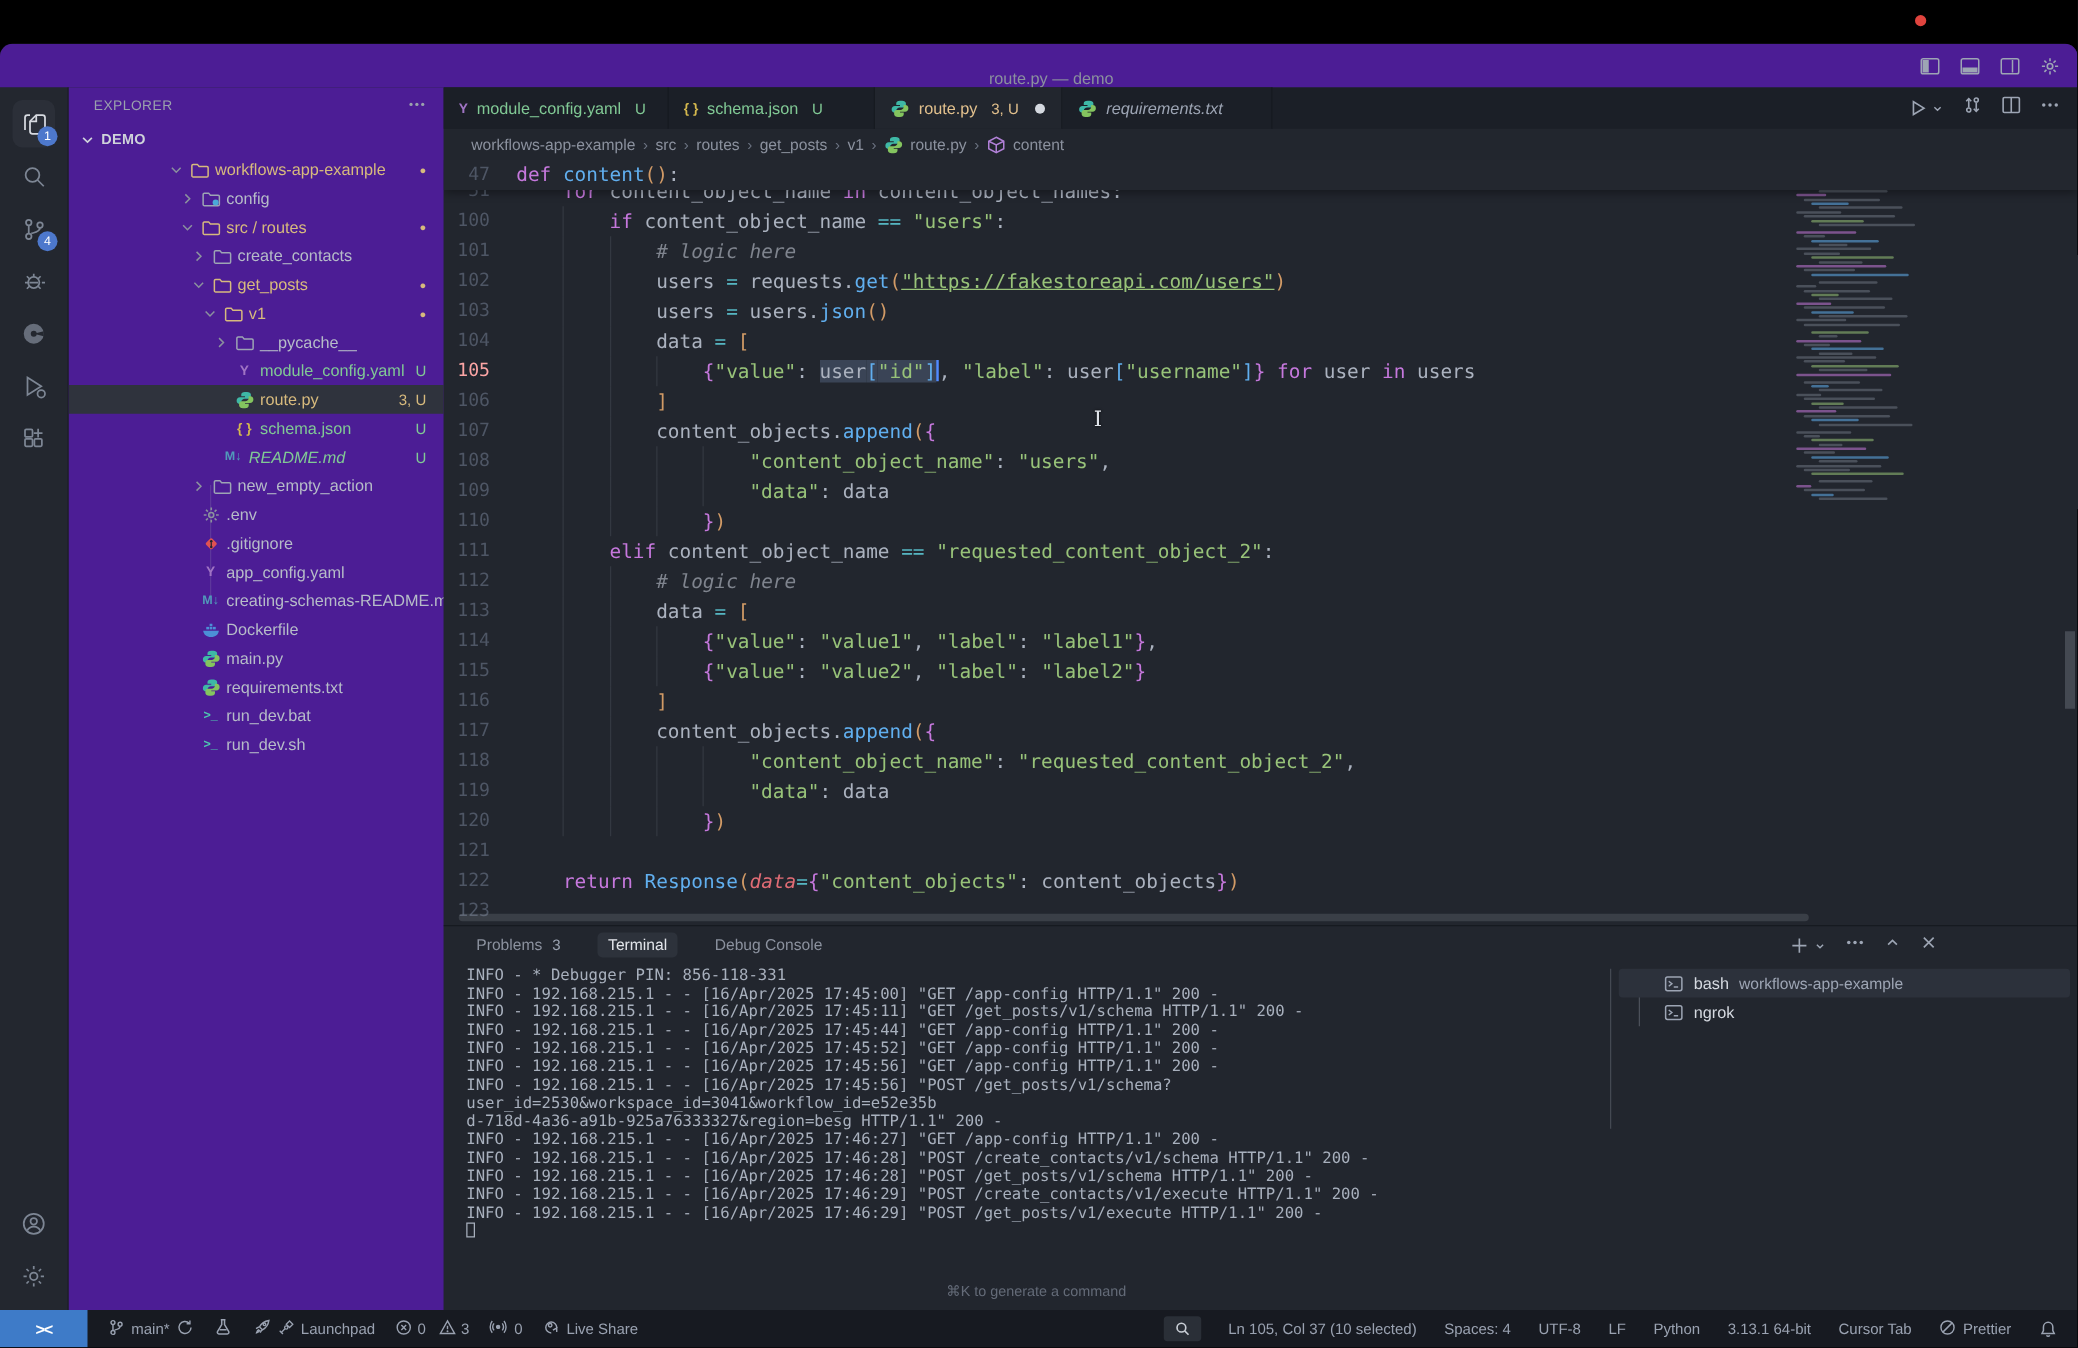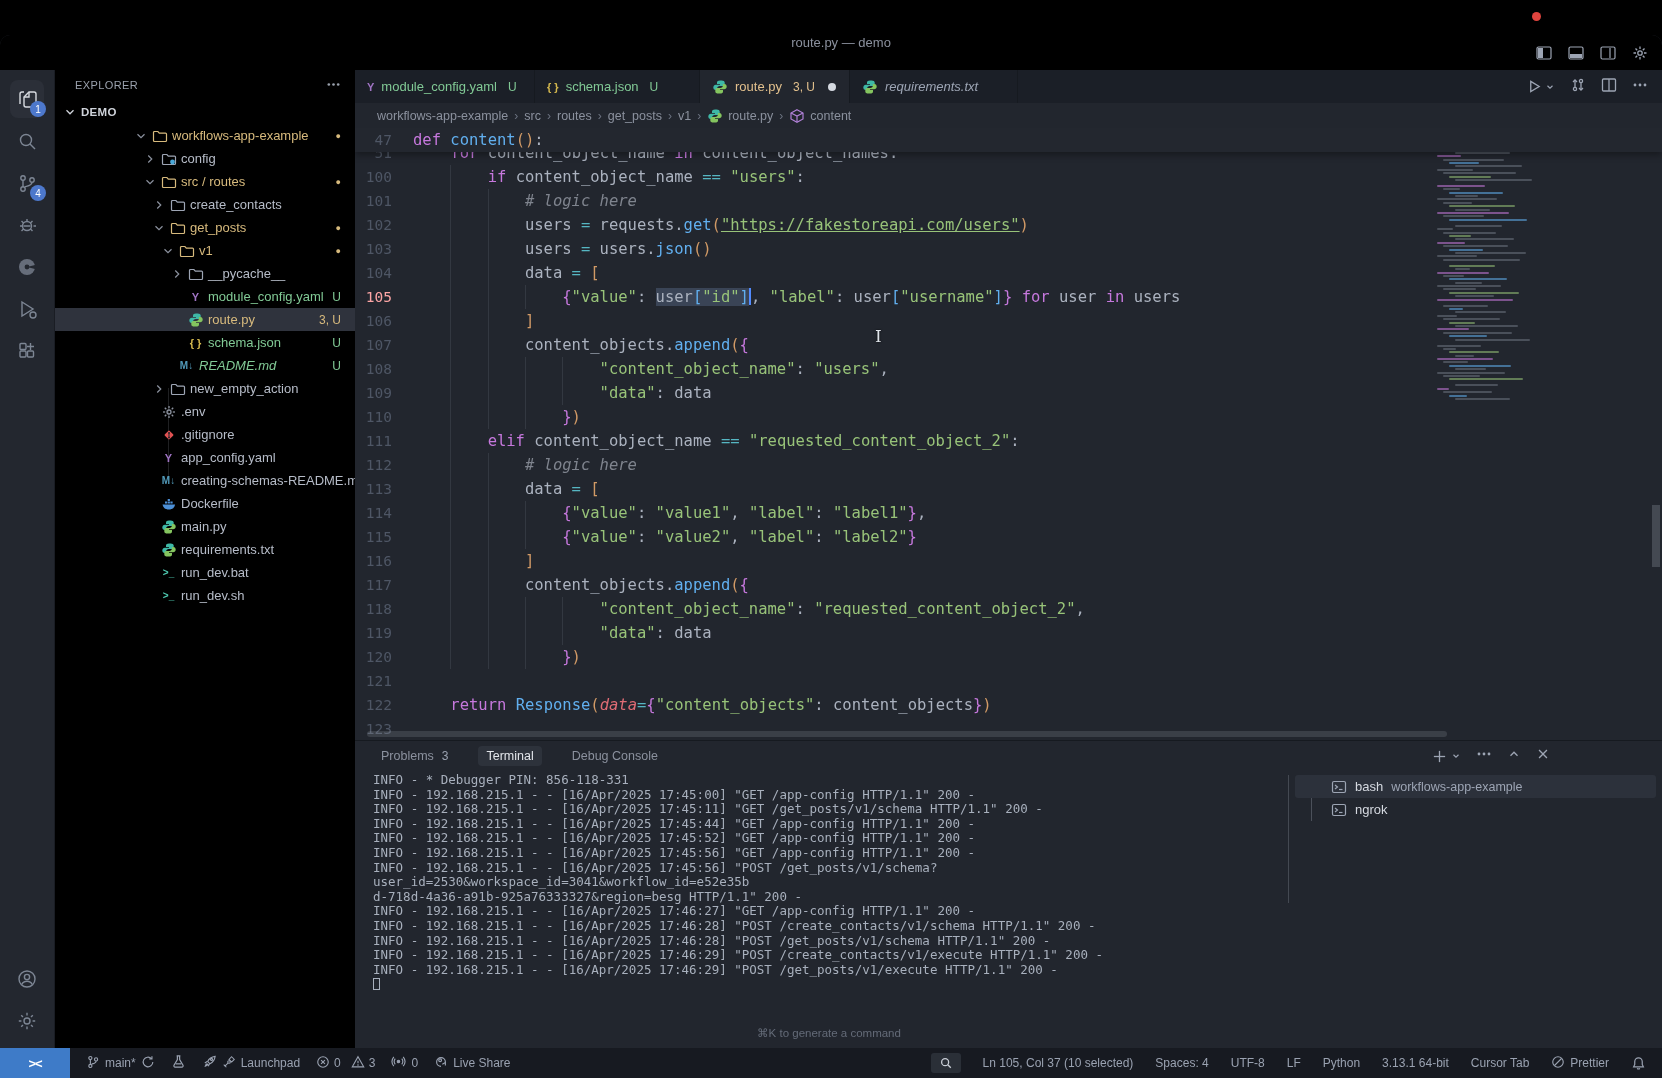--- a/index.html
+++ b/index.html
@@ -5,40 +5,40 @@
   * { margin:0; padding:0; box-sizing:border-box; }
   html,body { background:#000; }
   .screen { position:relative; width:1662px; height:1078px; background:#000; overflow:hidden;
             font-family:"Liberation Sans", sans-serif; }
   .red-dot { position:absolute; top:12px; left:1532px; width:9px; height:9px; border-radius:50%; background:#e0443e; }
 
   .window { position:absolute; top:35px; left:0; width:1662px; height:1043px; background:#22262e;
             border-radius:10px 10px 0 0; overflow:hidden; }
 
   
-  .titlebar { position:absolute; top:0; left:0; right:0; height:35px; background:#000000;
-              display:flex; align-items:flex-start; justify-content:center; color:#8b919e; font-size:13px;padding-left:20px; }
+  .titlebar { position:absolute; top:0; left:0; right:0; height:35px; background:#4c1d95;
+              display:flex; align-items:flex-end; justify-content:center; color:#8b919e; font-size:13px;padding-left:20px; }
   .titlebar-actions { position:absolute; right:14px; top:0; height:35px; display:flex; align-items:center; gap:16px; color:#9da5b4; }
   .titlebar-actions svg { display:block; }
 
   
   .main { position:absolute; top:35px; left:0; right:0; bottom:30px; display:flex; }
 
   
   .activity { width:55px; background:#23272f; border-right:1px solid #1a1d24; display:flex; flex-direction:column; align-items:center; padding-top:8px; position:relative; }
   .act-item { position:relative; width:44px; height:42px; display:flex; align-items:center; justify-content:center; color:#7d8694; }
   .act-item.active { color:#d7dae0; }
   .act-item.active .act-box { position:absolute; inset:2px 5px; background:#2b2f38; border-radius:8px; }
   .act-item svg { position:relative; }
   .act-badge { position:absolute; right:3px; bottom:3px; min-width:16px; height:16px; border-radius:8px; background:#4d78cc; color:#fff;
                font-size:10px; display:flex; align-items:center; justify-content:center; padding:0 4px; z-index:2; }
   .act-bottom { position:absolute; bottom:6px; display:flex; flex-direction:column; align-items:center; }
 
   
-  .sidebar { width:300px; background:#000000; position:relative; font-size:13px; color:#b6bcc8; }
+  .sidebar { width:300px; background:#4c1d95; position:relative; font-size:13px; color:#b6bcc8; }
   .side-head { height:30px; display:flex; align-items:center; padding:0 14px 0 20px; color:#9aa1ad; font-size:11px; letter-spacing:.4px; }
   .side-head .sp { flex:1; }
   .section-row { height:24px; display:flex; align-items:center; padding-left:4px; font-weight:bold; font-size:11.5px; color:#cfd3da; letter-spacing:.3px; }
   .tree { position:absolute; top:54px; left:0; right:0; bottom:26px; overflow:hidden; }
   .trow { position:relative; height:23px; display:flex; align-items:center; white-space:nowrap; }
   .trow.selected { background:#2f333d; }
   .trow .chev { position:absolute; width:16px; color:#8b919e; display:flex; }
   .trow .ficon { position:absolute; width:17px; display:flex; justify-content:center; font-size:11px; font-weight:bold; }
   .trow .tlabel { position:absolute; }
   .trow .tbadge { position:absolute; right:14px; font-size:12px; }

